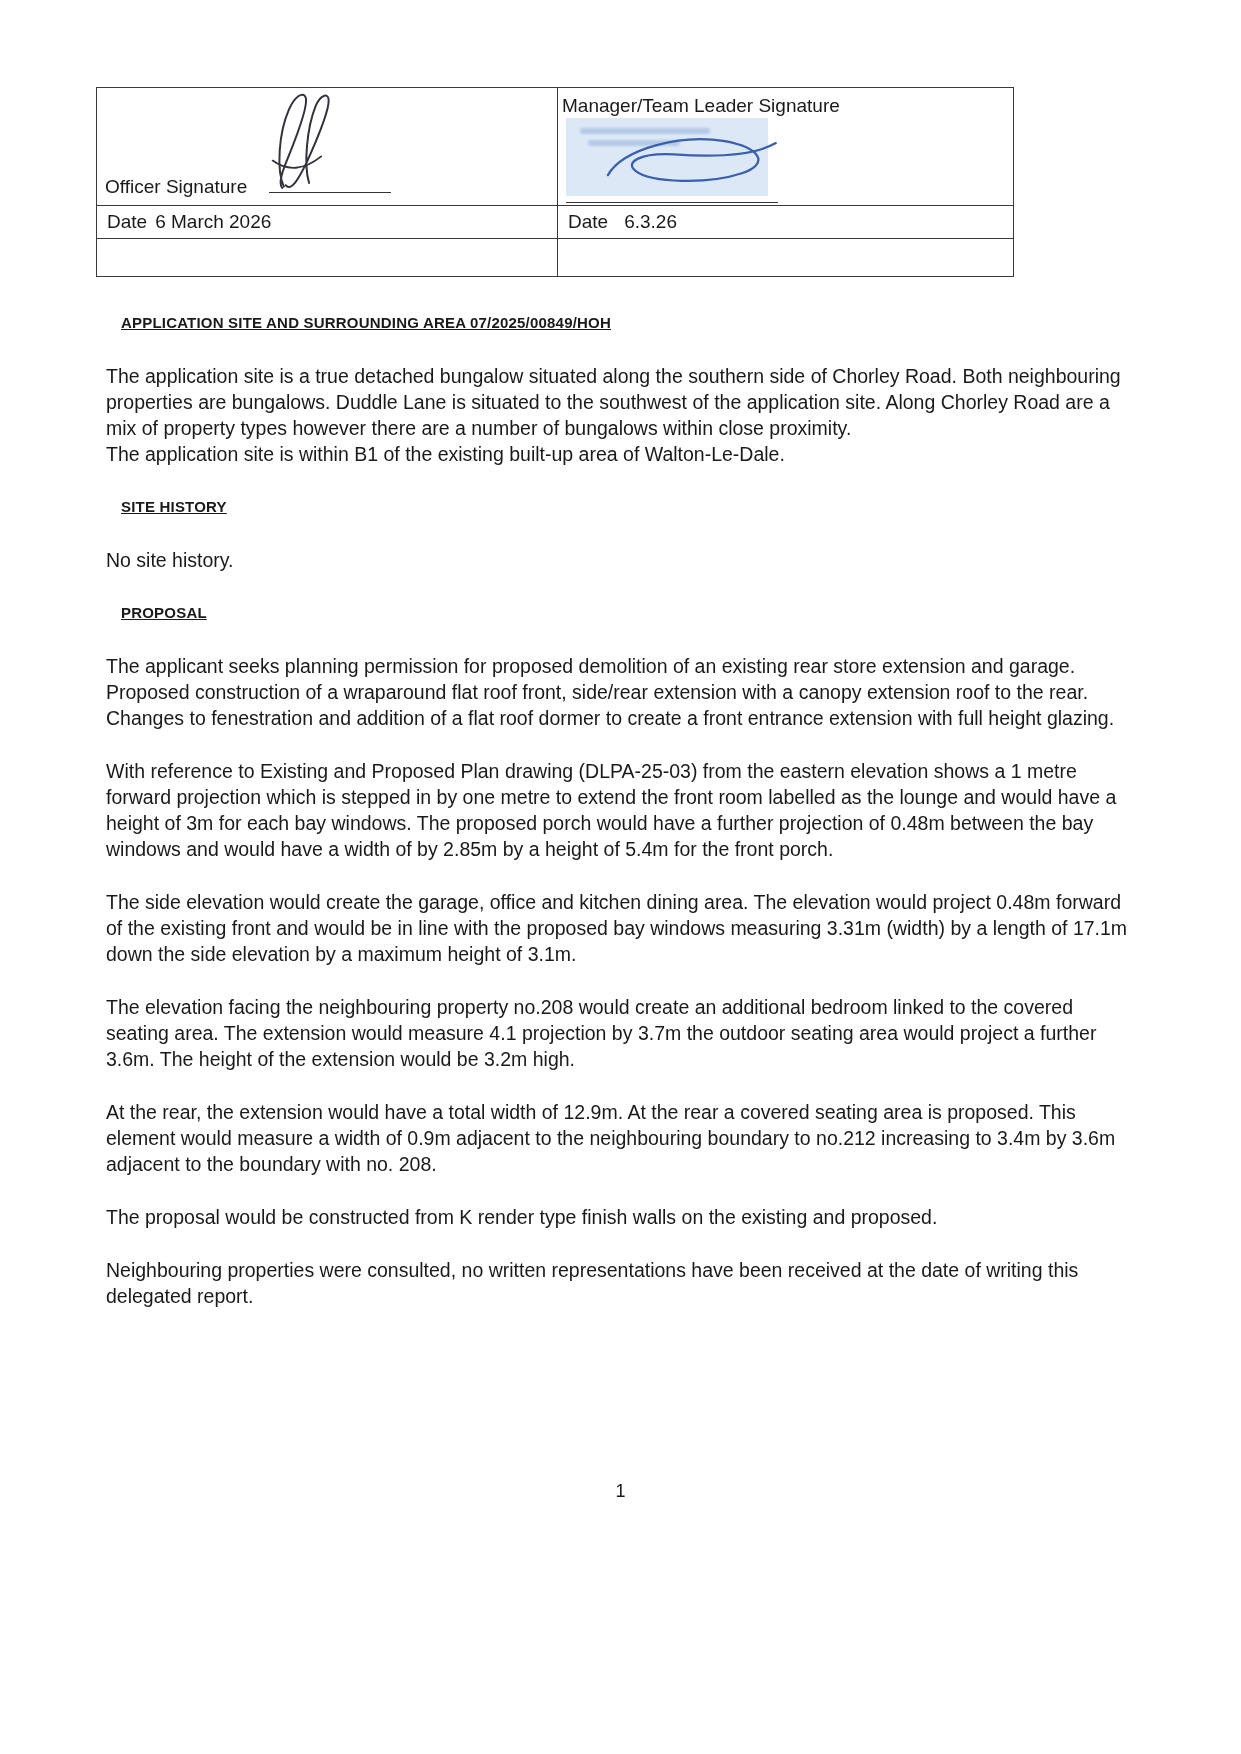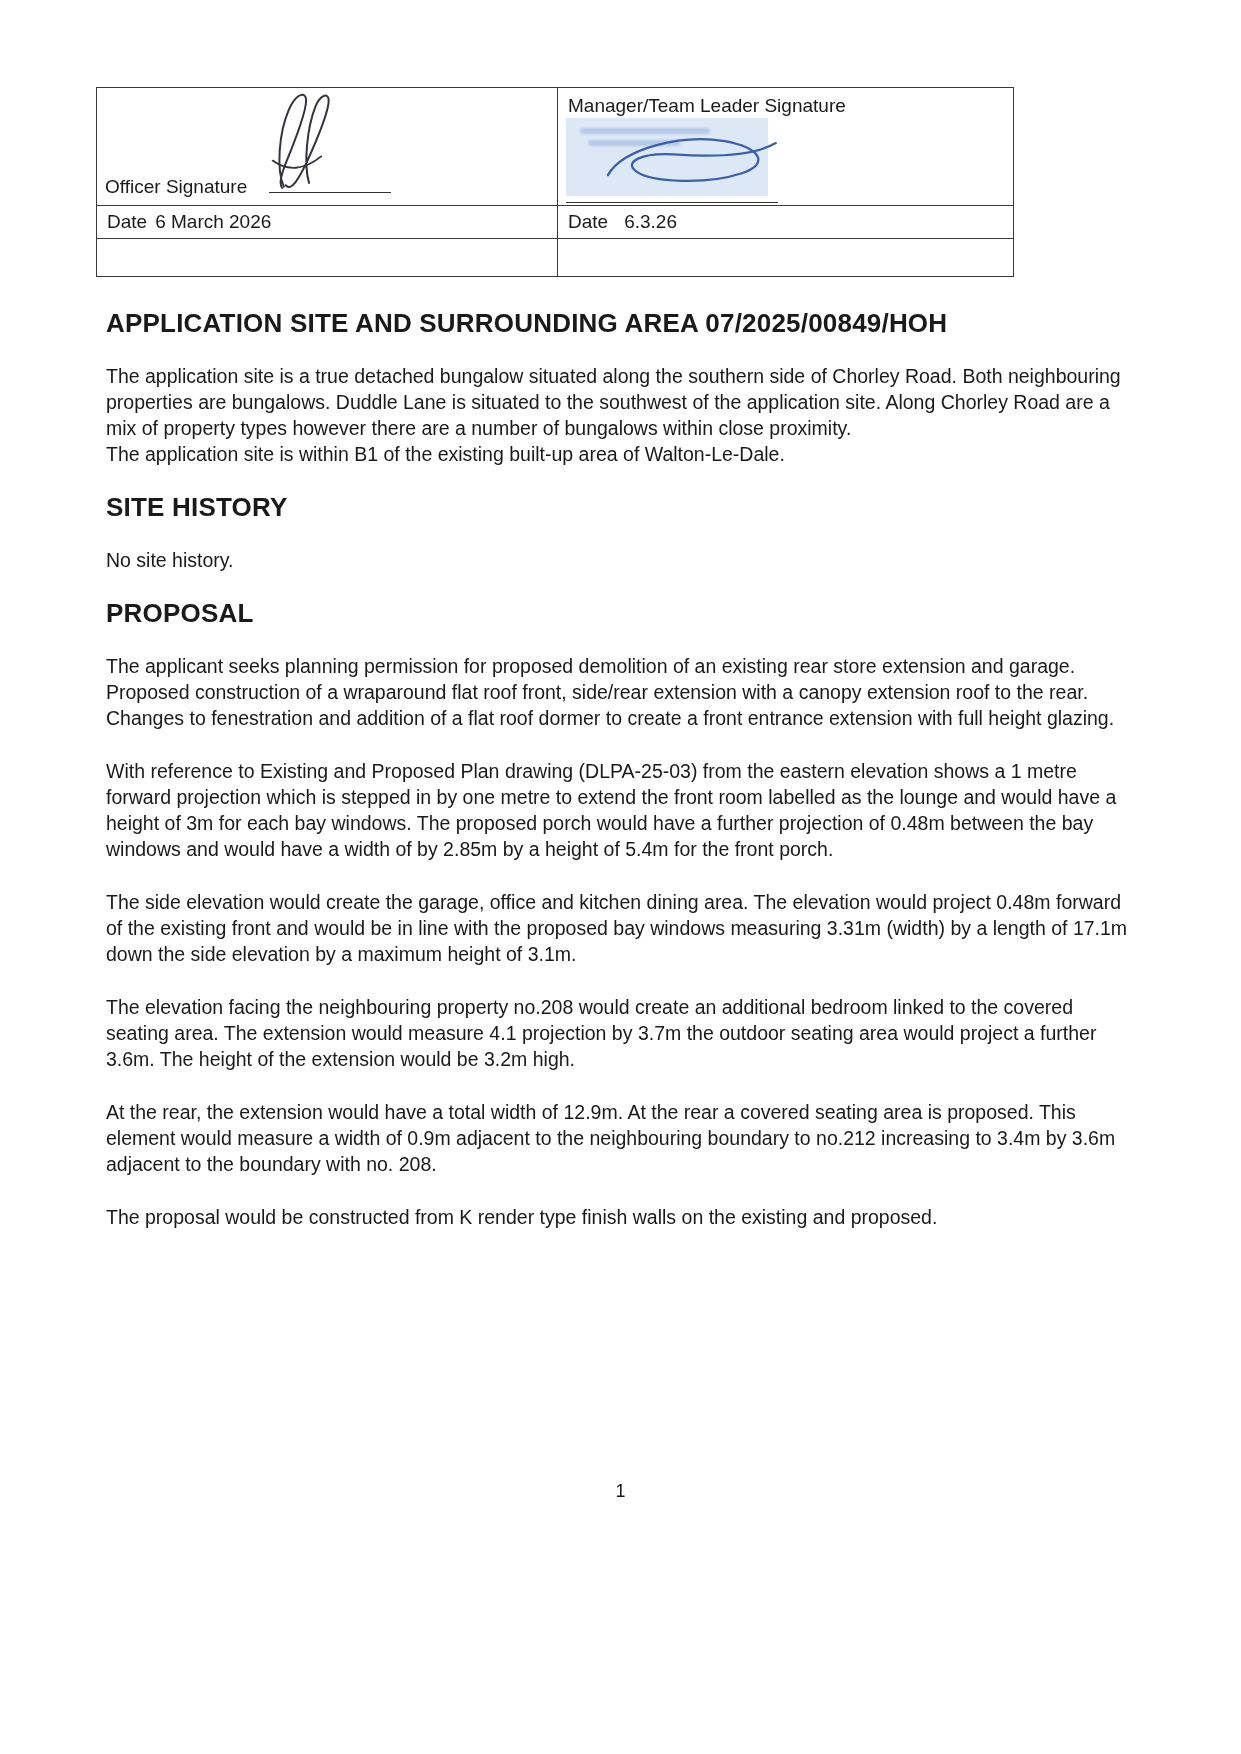--- a/index.html
+++ b/index.html
@@ -20,41 +20,41 @@
     grid-template-rows:117px 33px 38px;
     box-sizing:border-box;
     font-size:19px;
   }
   .cell{position:relative;box-sizing:border-box;}
   .bl{border-left:1.5px solid #3a3a3a;}
   .bt{border-top:1.5px solid #3a3a3a;}
   .officer-label{position:absolute;left:8px;bottom:7px;}
   .officer-sig{position:absolute;left:160px;bottom:8px;transform:rotate(6deg);}
   .officer-line{position:absolute;left:172px;bottom:12px;width:122px;border-bottom:1.5px solid #333;}
-  .manager-label{position:absolute;left:10px;top:7px;}
+  .manager-label{position:absolute;left:4px;top:7px;}
   .scan-patch{
     position:absolute;left:8px;top:30px;width:202px;height:78px;
     background:#dce8f5;
   }
   .scan-noise{position:absolute;background:rgba(110,145,205,0.35);filter:blur(1.2px);height:6px;border-radius:3px;}
   .scan-noise.n1{left:14px;top:10px;width:130px;}
   .scan-noise.n2{left:22px;top:22px;width:92px;}
   .manager-sig{position:absolute;left:36px;top:40px;}
   .manager-line{position:absolute;left:8px;bottom:2px;width:212px;border-bottom:1.5px solid #333;}
   .date-cell{padding:5px 10px 0 10px;}
   .date-val-left{margin-left:8px;}
   .date-val-right{margin-left:16px;}
   
   .content{
     position:absolute;left:106px;top:298px;width:1032px;
     font-size:19.5px;line-height:26px;
   }
   .heading{
-    font-size:26px;font-weight:bold;
-    margin:12px 0 27px 0;letter-spacing:0.2px;
+    font-size:15px;font-weight:bold;text-decoration:underline;
+    margin:12px 0 27px 15px;letter-spacing:0.2px;
   }
   .para{margin:0 0 27px 0;white-space:pre-line;}
   .page-number{
     position:absolute;left:0;right:0;top:1481px;
     text-align:center;font-size:18px;
   }
 </style>
 </head>
 <body>
 
@@ -105,16 +105,17 @@
     <p class="para">No site history.</p>
 
     <div class="heading">PROPOSAL</div>
     <p class="para">The applicant seeks planning permission for proposed demolition of an existing rear store extension and garage. Proposed construction of a wraparound flat roof front, side/rear extension with a canopy extension roof to the rear.  Changes to fenestration and addition of a flat roof dormer to create a front entrance extension with full height glazing.</p>
     <p class="para">With reference to Existing and Proposed Plan drawing (DLPA-25-03) from the eastern elevation shows a 1 metre forward projection which is stepped in by one metre to extend the front room labelled as the lounge and would have a height of 3m for each bay windows.  The proposed porch would have a further projection of 0.48m between the bay windows and would have a width of by 2.85m by a height of 5.4m for the front porch.</p>
     <p class="para">The side elevation would create the garage, office and kitchen dining area.  The elevation would project 0.48m forward of the existing front and would be in line with the proposed bay windows measuring 3.31m (width) by a length of 17.1m down the side elevation by a maximum height of 3.1m.</p>
     <p class="para">The elevation facing the neighbouring property no.208 would create an additional bedroom linked to the covered seating area.  The extension would measure 4.1 projection by 3.7m the outdoor seating area would project a further 3.6m.  The height of the extension would be 3.2m high.</p>
     <p class="para">At the rear, the extension would have a total width of 12.9m. At the rear a covered seating area is proposed. This element would measure a width of 0.9m adjacent to the neighbouring boundary to no.212 increasing to 3.4m by 3.6m adjacent to the boundary with no. 208.</p>
     <p class="para">The proposal would be constructed from K render type finish walls on the existing and proposed.</p>
 
+    <p class="para">Neighbouring properties were consulted, no written representations have been received at the date of writing this delegated report.</p>
   </div>
 
   <div class="page-number">1</div>
 </div>
 
 </body></html>

